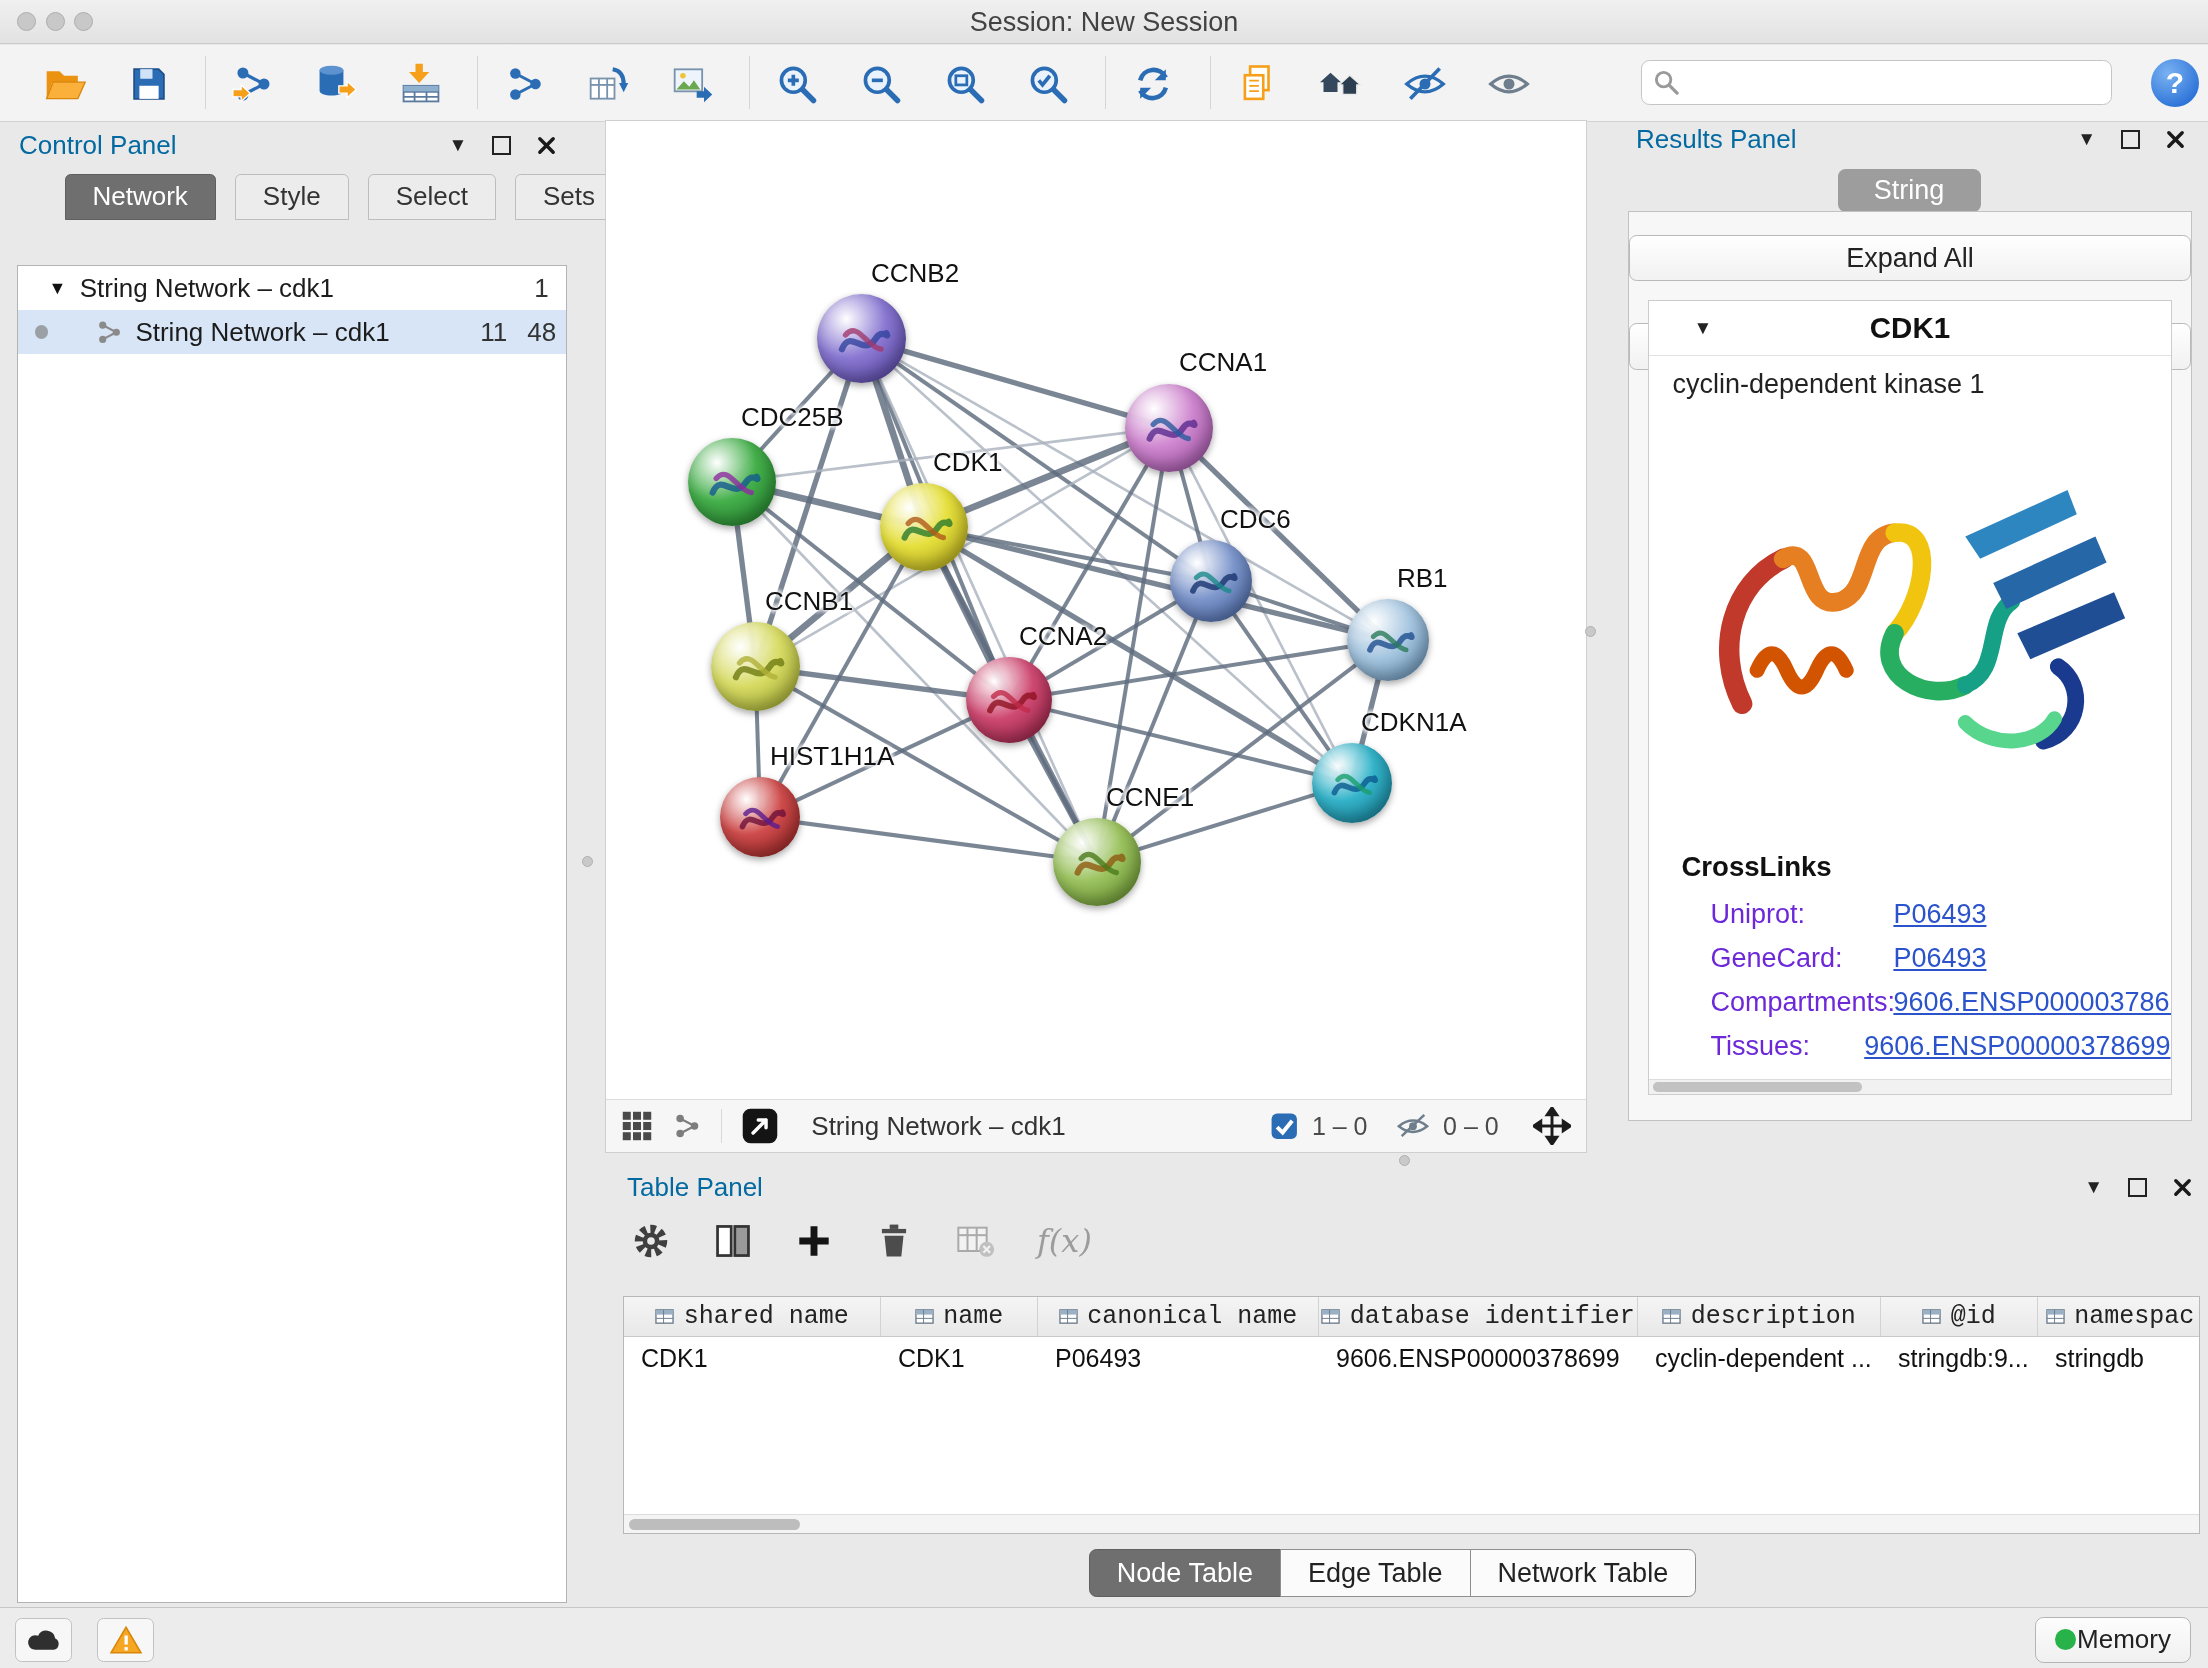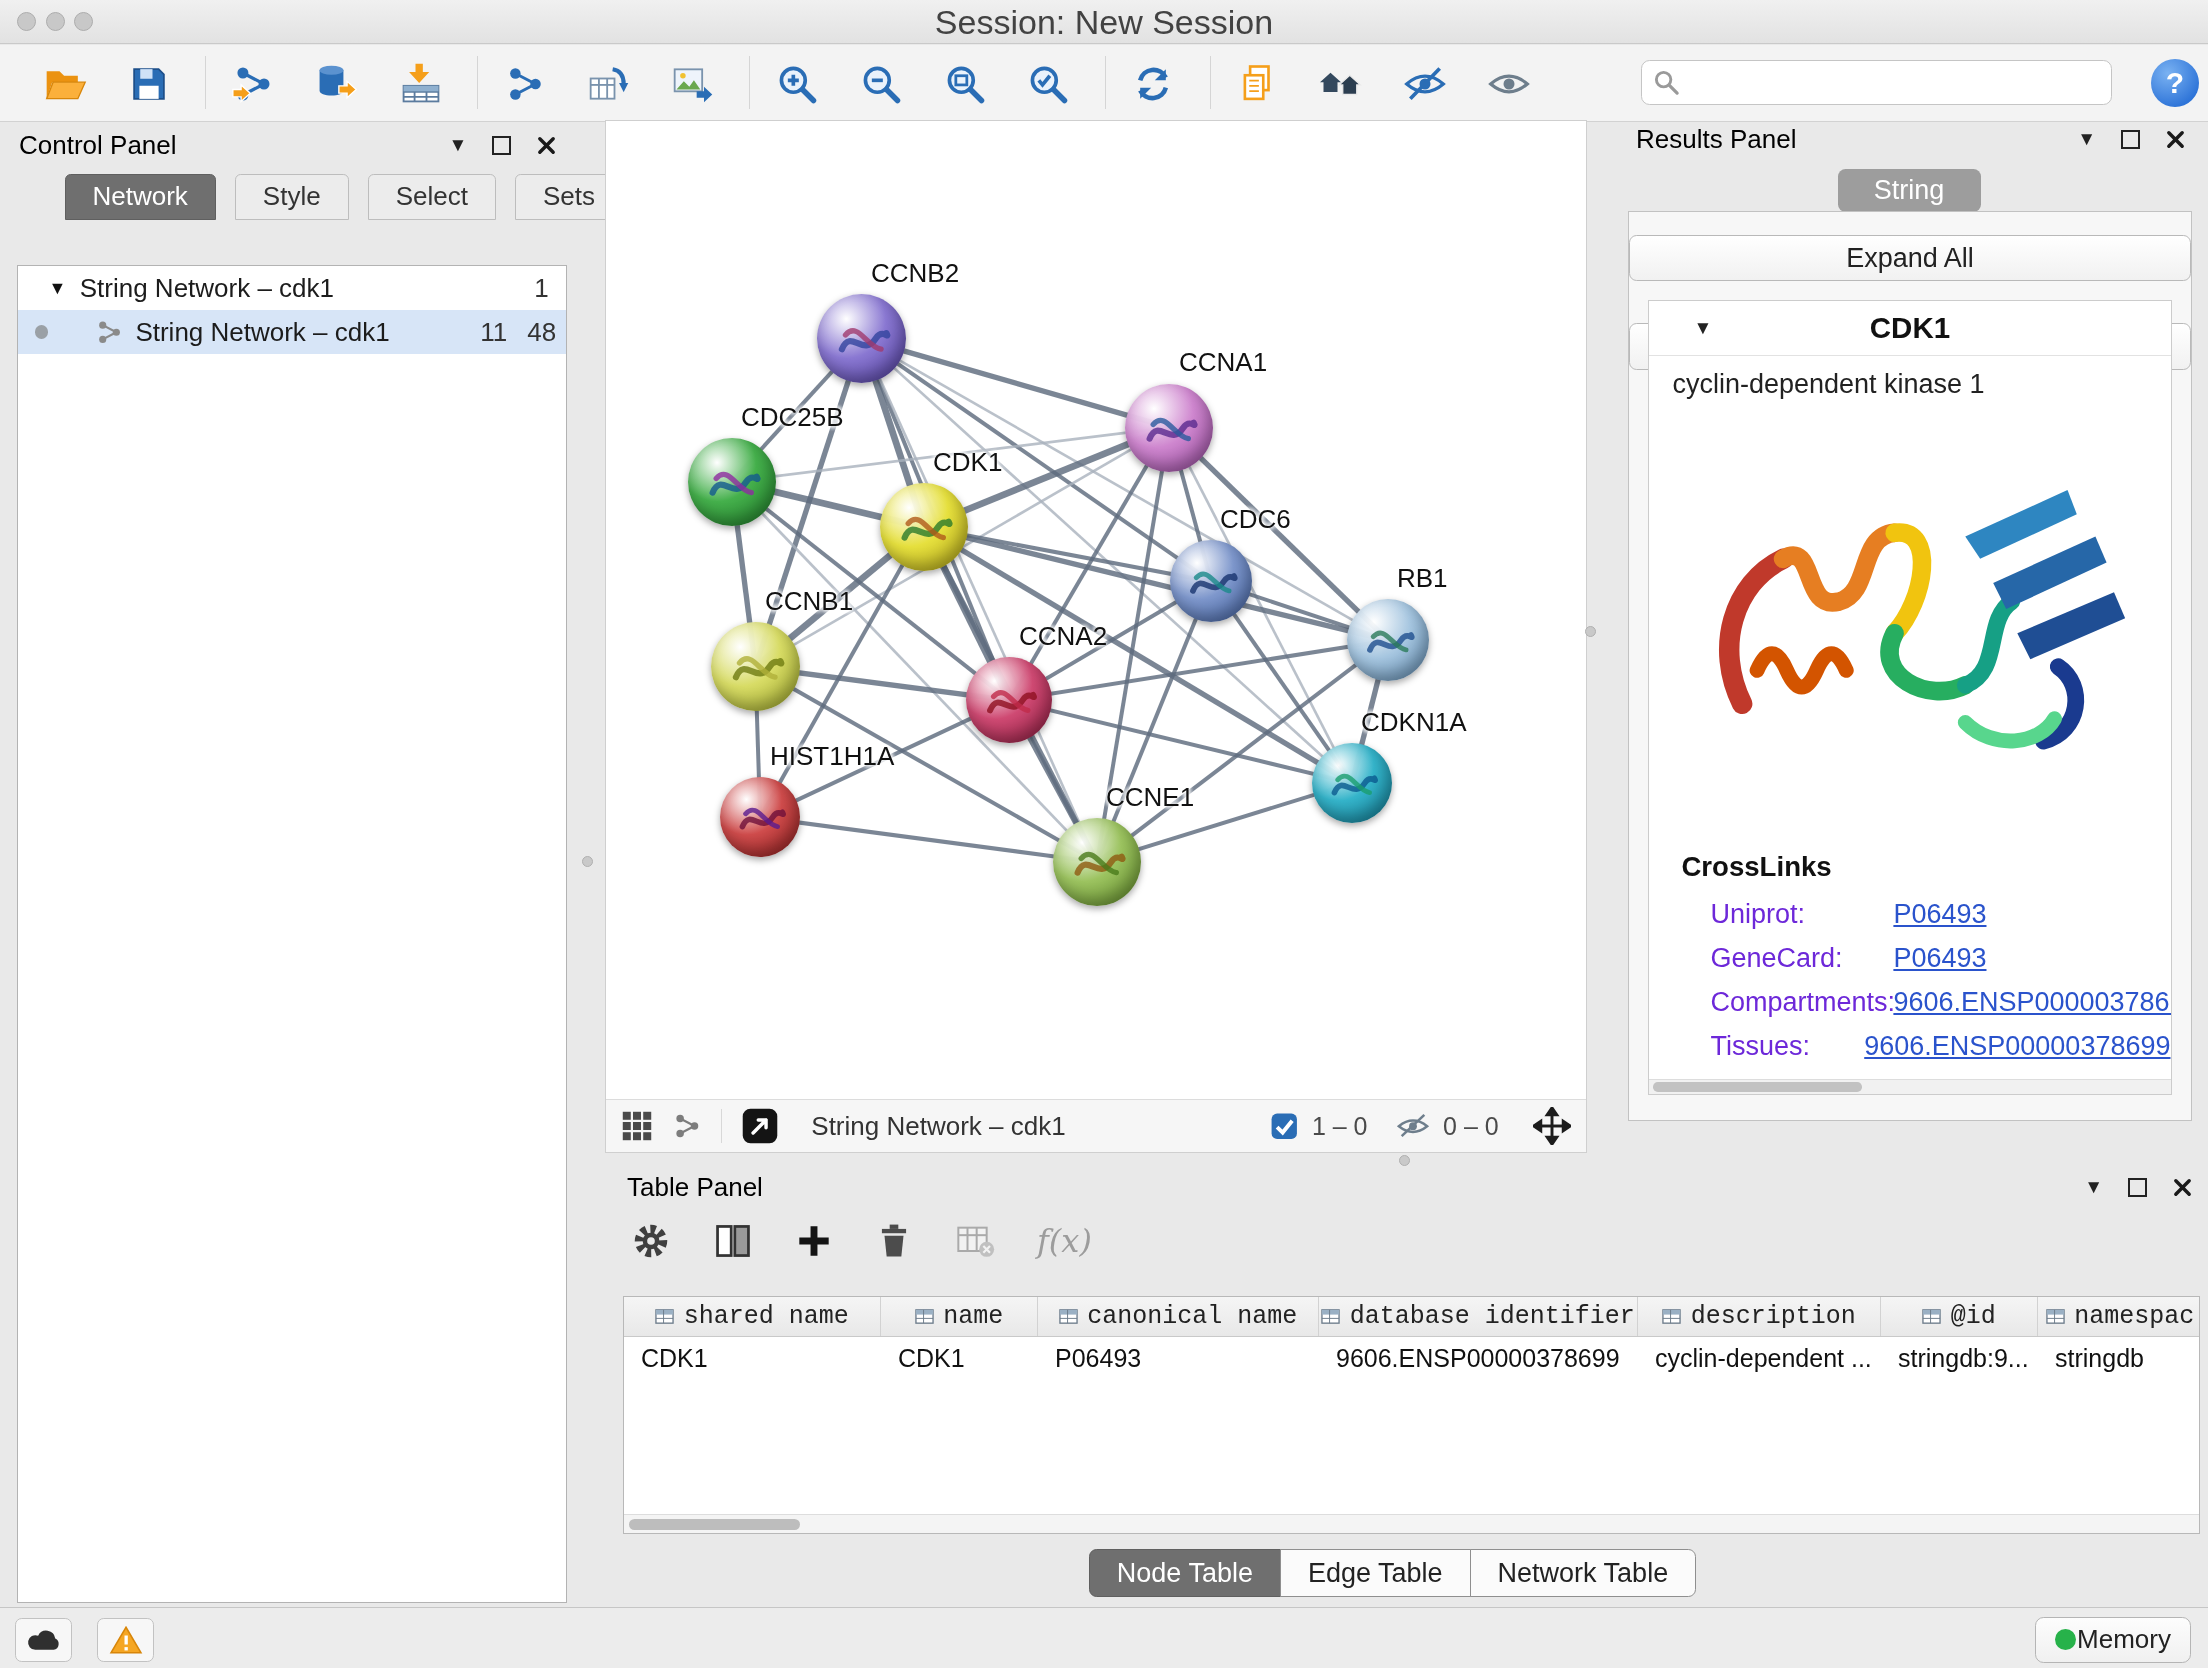--- a/index.html
+++ b/index.html
@@ -3,35 +3,35 @@
 <meta charset="utf-8">
 <style>
   * { margin:0; padding:0; box-sizing:border-box; }
   html,body { width:2208px; height:1668px; }
   body { font-family:"Liberation Sans","DejaVu Sans",sans-serif; background:#e9e9e9; position:relative; overflow:hidden; color:#1c1c1c; }
   svg { display:block; }
 
   
   #titlebar { position:absolute; top:0; left:0; right:0; height:44px; background:linear-gradient(#f0f0f0,#e2e2e2); border-bottom:1px solid #c9c9c9; }
   .traffic { position:absolute; top:12.4px; width:19px; height:19px; border-radius:50%; background:#c8c8c8; border:1px solid #adadad; }
-  #win-title { line-height:44px; text-align:center; font-size:34px; color:#424242; }
+  #win-title { line-height:44px; text-align:center; font-size:27px; color:#424242; }
 
   
   #toolbar { position:absolute; top:45px; left:0; right:0; height:77px; background:#f3f3f3; border-bottom:1.9px solid #d2d2d2; }
   .tb-btn { position:absolute; top:12.4px; width:53px; height:53px; display:flex; align-items:center; justify-content:center; cursor:pointer; }
   .tb-sep { position:absolute; top:11.4px; width:1px; height:53px; background:#d5d5d5; }
   #search-box { position:absolute; left:1641px; top:15px; width:471px; height:45px; background:#fff; border:1px solid #c5c5c5; border-radius:8.6px; display:flex; align-items:center; padding-left:11.4px; }
   #search-box input { border:none; outline:none; font-size:25px; flex:1; background:transparent; font-family:inherit; }
   #help-btn { position:absolute; left:2151px; top:14.3px; width:48px; height:48px; border-radius:50%;
     background:radial-gradient(circle at 35% 30%, #7ab2f2, #2e74d8 75%); color:#fff; font-size:30px; font-weight:bold;
     display:flex; align-items:center; justify-content:center; }
 
   
   .panel-header { display:flex; align-items:center; height:38px; }
-  .panel-title { font-size:26px; color:#000000; }
+  .panel-title { font-size:26px; color:#0369a1; }
   .ph-icons { margin-left:auto; display:flex; align-items:center; gap:25px; }
   .caret-sm { font-size:19px; color:#222; }
   .float-box { width:19px; height:19px; border:2.4px solid #222; display:inline-block; }
   .x-wrap { display:inline-flex; }
 
   
   #control-panel { position:absolute; left:9.5px; top:126px; width:561px; bottom:65px; }
   #cp-tabs { display:flex; margin:9.5px 0 0 55px;gap:20px; }
   .cp-tab { font-size:26px; padding:6.7px 27px; border:1px solid #bdbdbd; background:#ececec; color:#333;
     border-radius:5.7px 5.7px 0 0; margin-right:-1px; cursor:pointer; }

